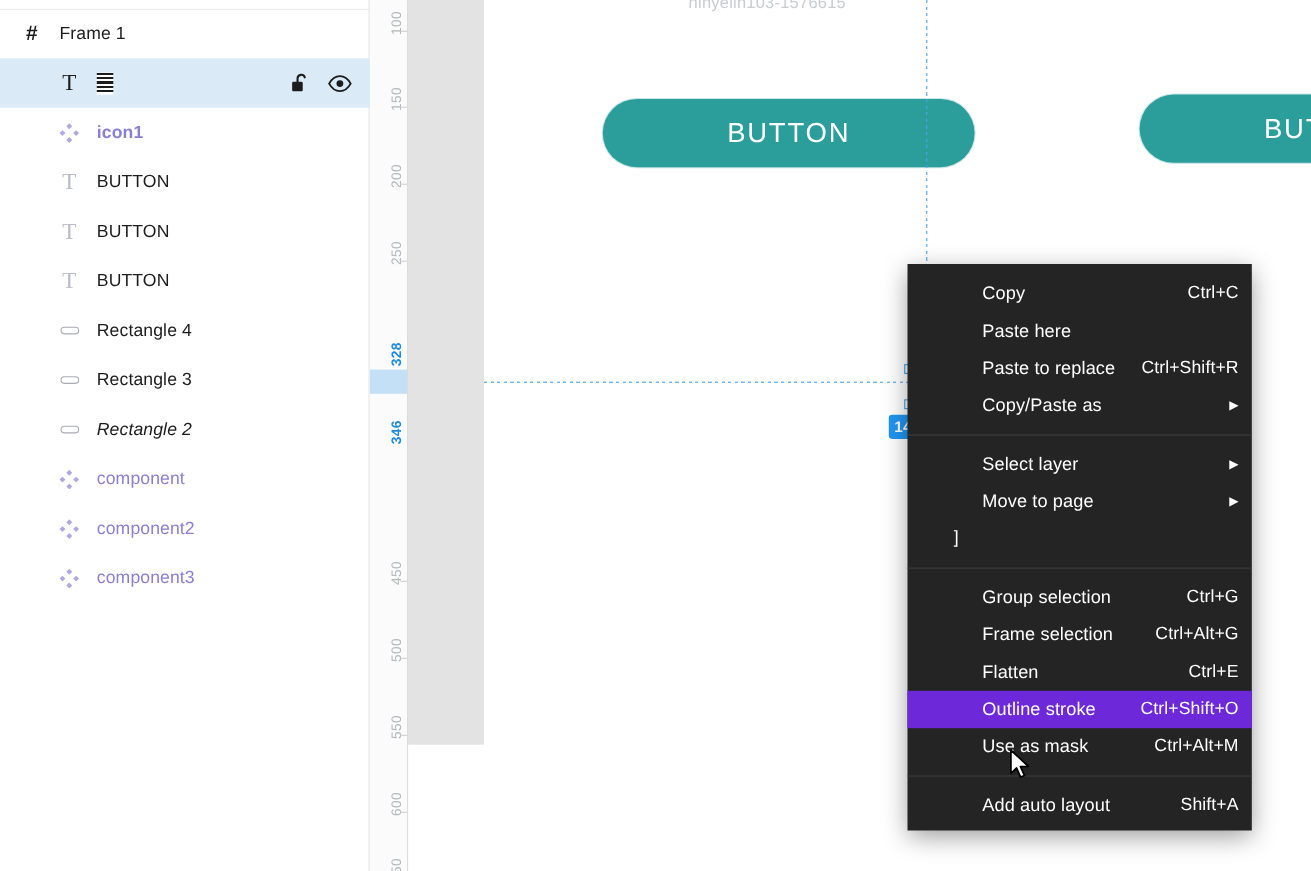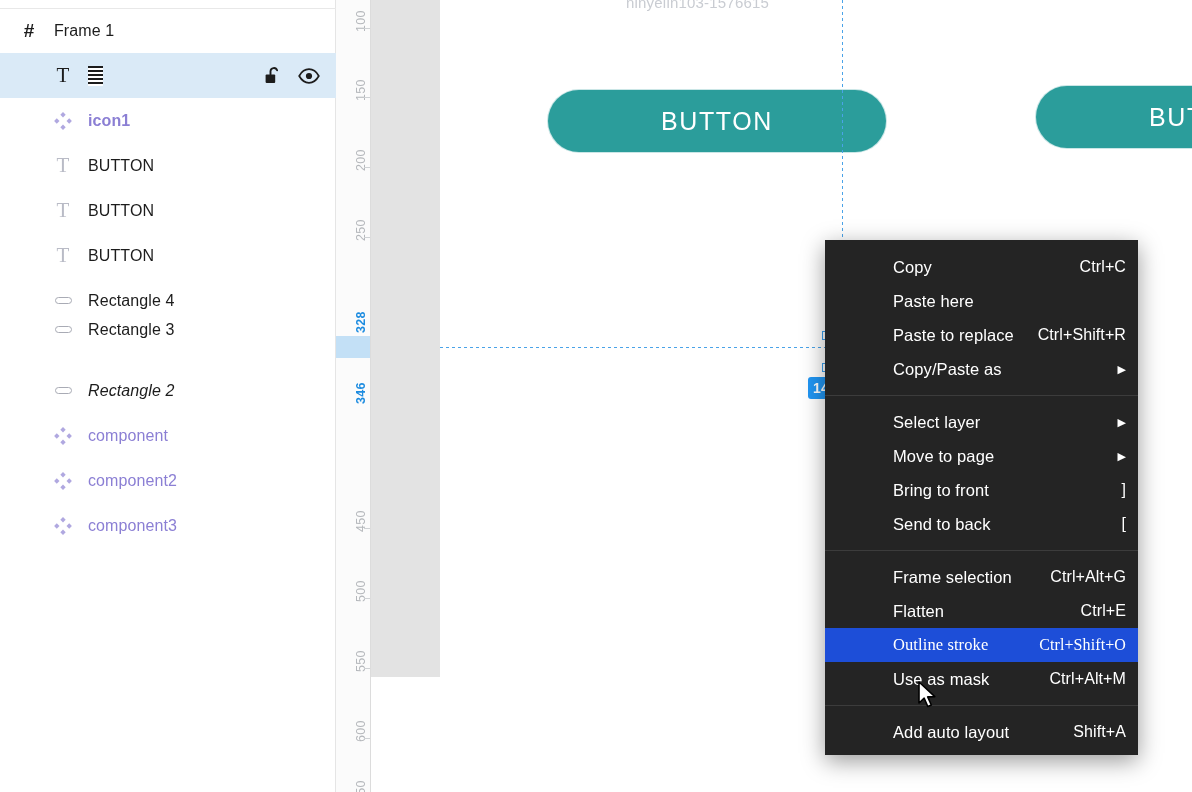--- a/index.html
+++ b/index.html
@@ -243,22 +243,21 @@
     height: 34px;
     display: flex;
     align-items: center;
     padding: 0 12px 0 24px;
     color: #ffffff;
     box-sizing: border-box;
     cursor: default;
     white-space: nowrap;
   }
   .menu-item.highlighted {
-    background: #1d4ed8;
-    font-family: Liberation Serif, serif;
+    background: #6d28d9;
   }
   .menu-item .mi-label { flex: 1 1 auto; letter-spacing: .1px; margin-left: 44px; }
   .menu-item .mi-shortcut {
     color: #ffffff;
     font-size: 16px;
     letter-spacing: .1px;
     margin-left: 18px;
   }
   .menu-item .mi-arrow {
     margin-left: 18px;
@@ -344,21 +343,21 @@
           <span class="icon-t light">T</span>
         </span>
         <span class="layer-label">BUTTON</span>
       </div>
       <div class="layer-row child" style="position: absolute; left: 0px; width: 336px; top: 278px;">
         <span class="layer-icon">
           <span class="icon-rect"></span>
         </span>
         <span class="layer-label">Rectangle 4</span>
       </div>
-      <div class="layer-row child" style="position: absolute; left: 0px; width: 336px; top: 307px;">
+      <div class="layer-row child" style="position: absolute; left: 0px; width: 336px; top: 323px;">
         <span class="layer-icon">
           <span class="icon-rect"></span>
         </span>
         <span class="layer-label">Rectangle 3</span>
       </div>
       <div class="layer-row child" style="position: absolute; left: 0px; width: 336px; top: 368px; font-style: italic;">
         <span class="layer-icon">
           <span class="icon-rect"></span>
         </span>
         <span class="layer-label">Rectangle 2</span>
@@ -470,28 +469,27 @@
     <div class="menu-sep"></div>
     <div class="menu-item">
       <span class="mi-label">Select layer</span>
       <span class="mi-arrow">▶</span>
     </div>
     <div class="menu-item">
       <span class="mi-label">Move to page</span>
       <span class="mi-arrow">▶</span>
     </div>
     <div class="menu-item">
-      <span class="mi-label">Bring to front</span>
       <span class="mi-shortcut">]</span>
     </div>
-    <div class="menu-item">
-      <span class="mi-label">Send to back</span>
-      <span class="mi-shortcut">[</span>
-    </div>
     <div class="menu-sep"></div>
+    <div class="menu-item">
+      <span class="mi-label">Group selection</span>
+      <span class="mi-shortcut">Ctrl+G</span>
+    </div>
     <div class="menu-item">
       <span class="mi-label">Frame selection</span>
       <span class="mi-shortcut">Ctrl+Alt+G</span>
     </div>
     <div class="menu-item">
       <span class="mi-label">Flatten</span>
       <span class="mi-shortcut">Ctrl+E</span>
     </div>
     <div class="menu-item highlighted">
       <span class="mi-label">Outline stroke</span>

